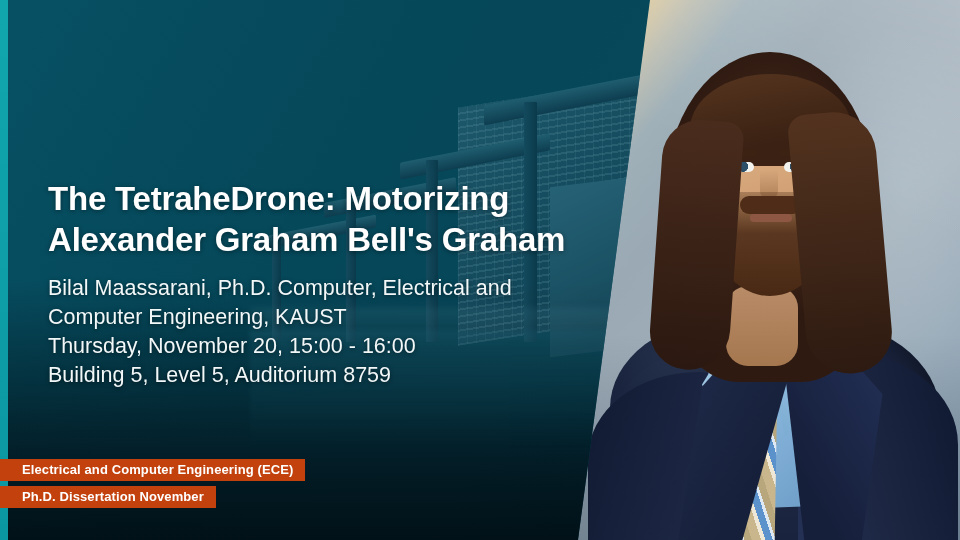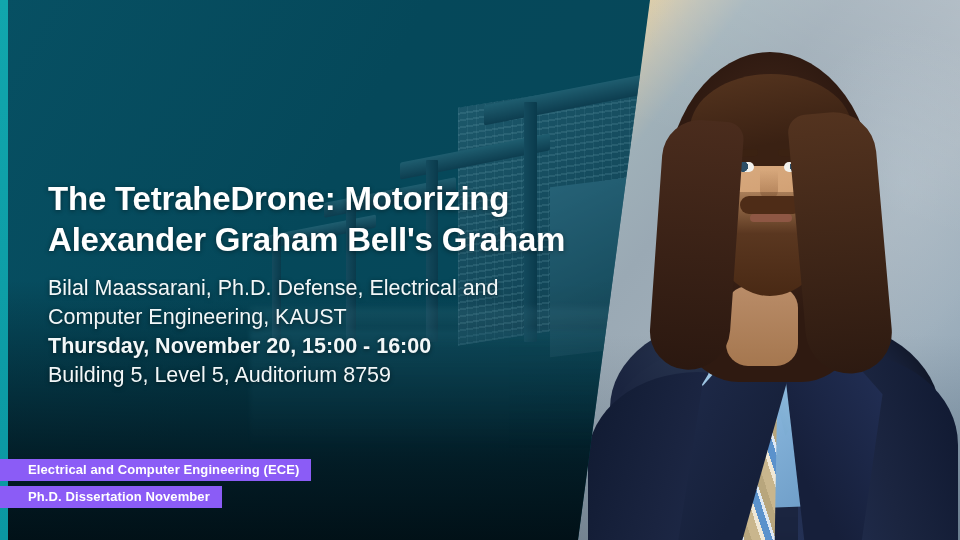--- a/index.html
+++ b/index.html
@@ -220,32 +220,32 @@
     position:absolute; left:48px; top:178px; width:520px;
     color:#fff; font-size:33px; font-weight:bold; line-height:41px;
     letter-spacing:-.2px;
     text-shadow:0 1px 5px rgba(0,0,0,.45);
   }
   .meta{
     position:absolute; left:48px; top:274px; width:520px;
     color:#f2f7f8; font-size:21.5px; line-height:29px;
     text-shadow:0 1px 4px rgba(0,0,0,.5);
   }
-  .meta .bold{ font-weight:bold; }
+  .meta .bold{ font-weight:normal; }
 
   .badges{
     position:absolute; left:0; top:459px; z-index:5;
   }
   .badge{
     display:block;
-    background:#8b5cf6;
+    background:#c2410c;
     color:#fff;
     font-size:13px; font-weight:bold;
     line-height:22px; height:22px;
-    padding:0 12px 0 28px;
+    padding:0 12px 0 22px;
     width:max-content;
     letter-spacing:.1px;
   }
   .badge + .badge{ margin-top:5px; }
 </style>
 </head>
 <body>
 
 <div class="slide">
 
@@ -297,21 +297,21 @@
 
   <div class="edge-stripe"></div>
 
   <div class="content">
     <div class="title">
       <span>The TetraheDrone: Motorizing</span><br>
       <span>Alexander Graham Bell's Graham</span>
     </div>
 
     <div class="meta">
-      <div>Bilal Maassarani, Ph.D. Defense, Electrical and</div>
+      <div>Bilal Maassarani, Ph.D. Computer, Electrical and</div>
       <div>Computer Engineering, KAUST</div>
       <div class="bold">Thursday, November 20, 15:00 - 16:00</div>
       <div>Building 5, Level 5, Auditorium 8759</div>
     </div>
   </div>
 
   <div class="badges">
     <span class="badge">Electrical and Computer Engineering (ECE)</span>
     <span class="badge">Ph.D. Dissertation November</span>
   </div>

